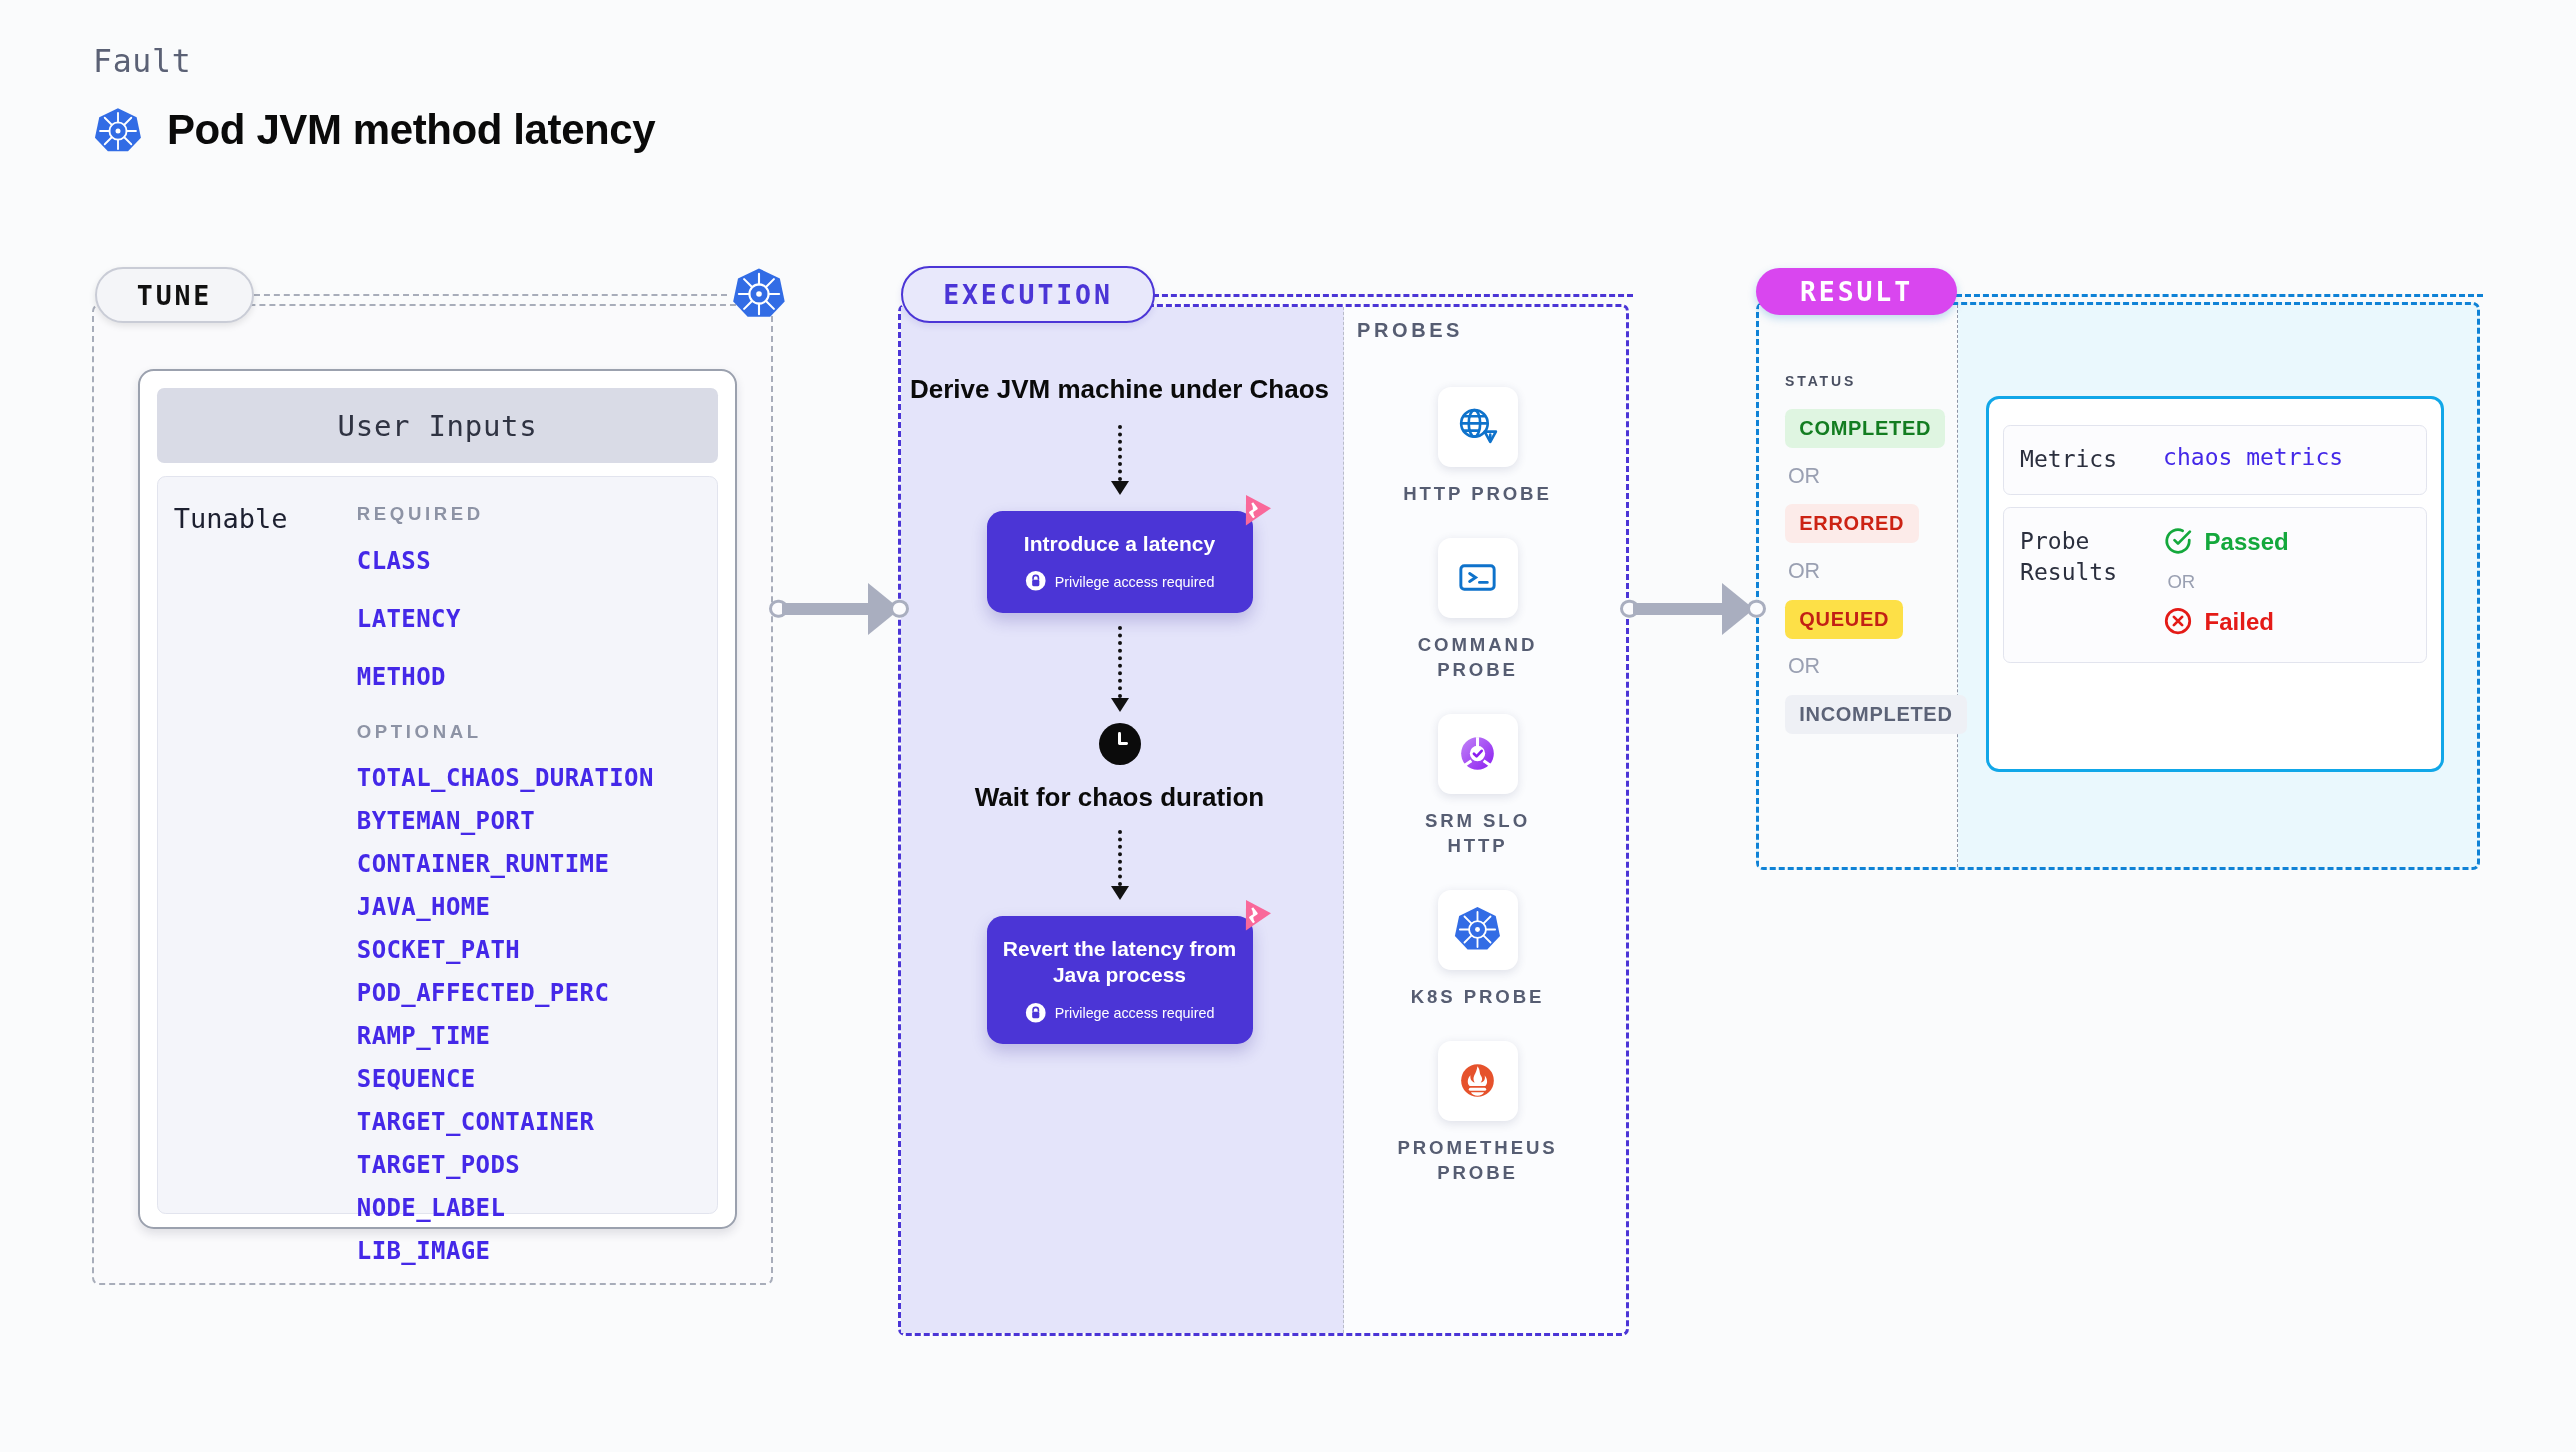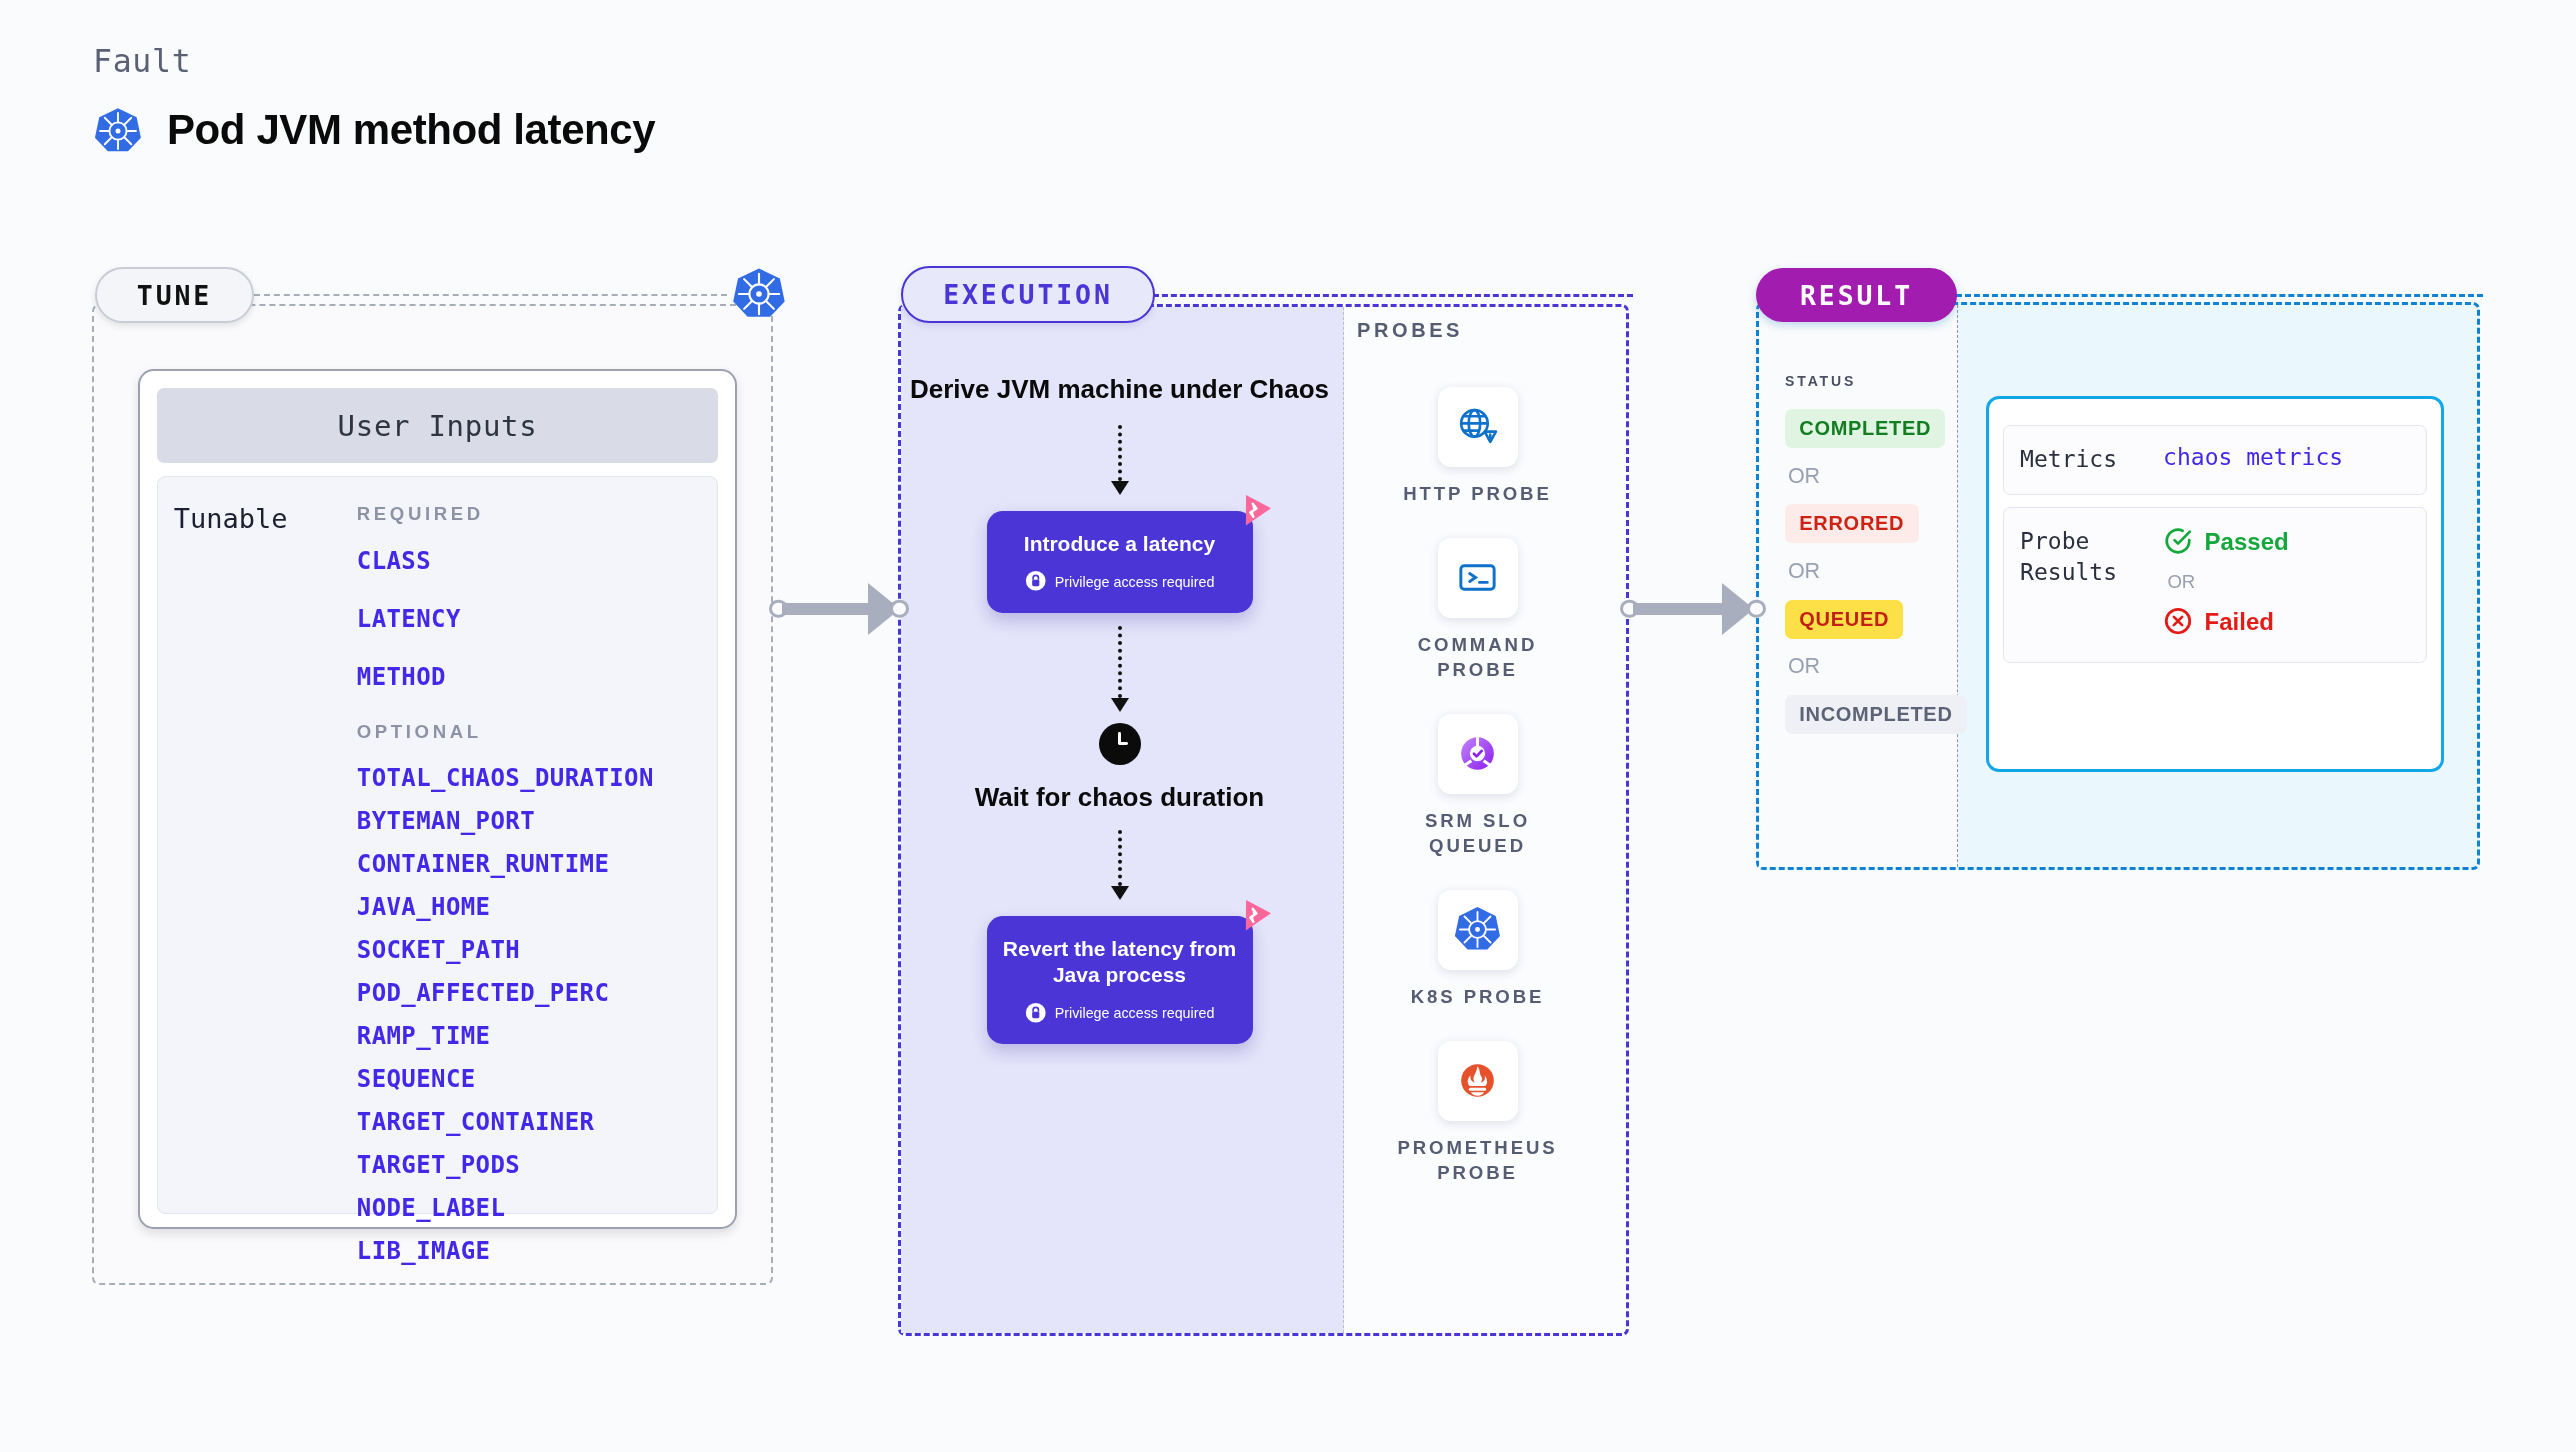--- a/index.html
+++ b/index.html
@@ -292,22 +292,22 @@
   }
   #status-col-fill {
     position: absolute;
     left: 0; top: 0;
     width: 199px; height: 100%;
     background: #fafbfc;
     border-right: 1.4px dashed #8d93a5;
   }
   #result-tag {
     left: 1756px; top: 268px;
-    width: 201px; height: 54px;
-    background: #a21caf;
+    width: 201px; height: 47px;
+    background: #d946ef;
     color: #fff;
     font-size: 26.5px;
     box-shadow: 0 3.6px 8.6px rgba(15,120,200,0.25);
   }
   #result-dash-line {
     position: absolute;
     left: 1956px; top: 294px;
     width: 527px; height: 0;
     border-top: 3.6px dashed #0f82d6;
     z-index: 2;
@@ -556,21 +556,21 @@
               <stop offset="1" stop-color="#8b1df0"></stop>
         </linearGradient>
           </defs>
         <circle cx="24" cy="24" r="16" fill="url(#srmg)"></circle>
         <circle cx="24" cy="24" r="7.5" fill="#fff"></circle>
         <path d="M20.5 24.2l2.6 2.6 5-5.4" stroke="#8b1df0" stroke-width="2.6" fill="none" stroke-linecap="round" stroke-linejoin="round"></path>
         <path d="M24 8v9" stroke="#fff" stroke-width="3"></path>
         <path d="M11 36l7-5M37 36l-7-5" stroke="#fff" stroke-width="3"></path>
       </svg>
     </div>
-    <div class="probe-label">SRM SLO QUEUED</div>
+    <div class="probe-label">SRM SLO HTTP</div>
   </div>
 
   <div class="probe-item">
     <div class="probe-tile">
       <svg width="49" height="49" viewBox="0 0 64 64">
         <path fill="#326ce5" d="M32 2 58 14.5 64 43 46 62H18L0 43 6 14.5Z" transform="scale(0.92) translate(2.7,1)"></path>
         <g fill="none" stroke="#fff" stroke-width="2.4" stroke-linecap="round">
           <circle cx="32" cy="32" r="11"></circle>
           <circle cx="32" cy="32" r="3.2" fill="#fff" stroke="none"></circle>
           <path d="M32 21V9M32 43v12M21 32H9M43 32h12M24 24 15 15M40 40l9 9M40 24l9-9M24 40l-9 9"></path>

